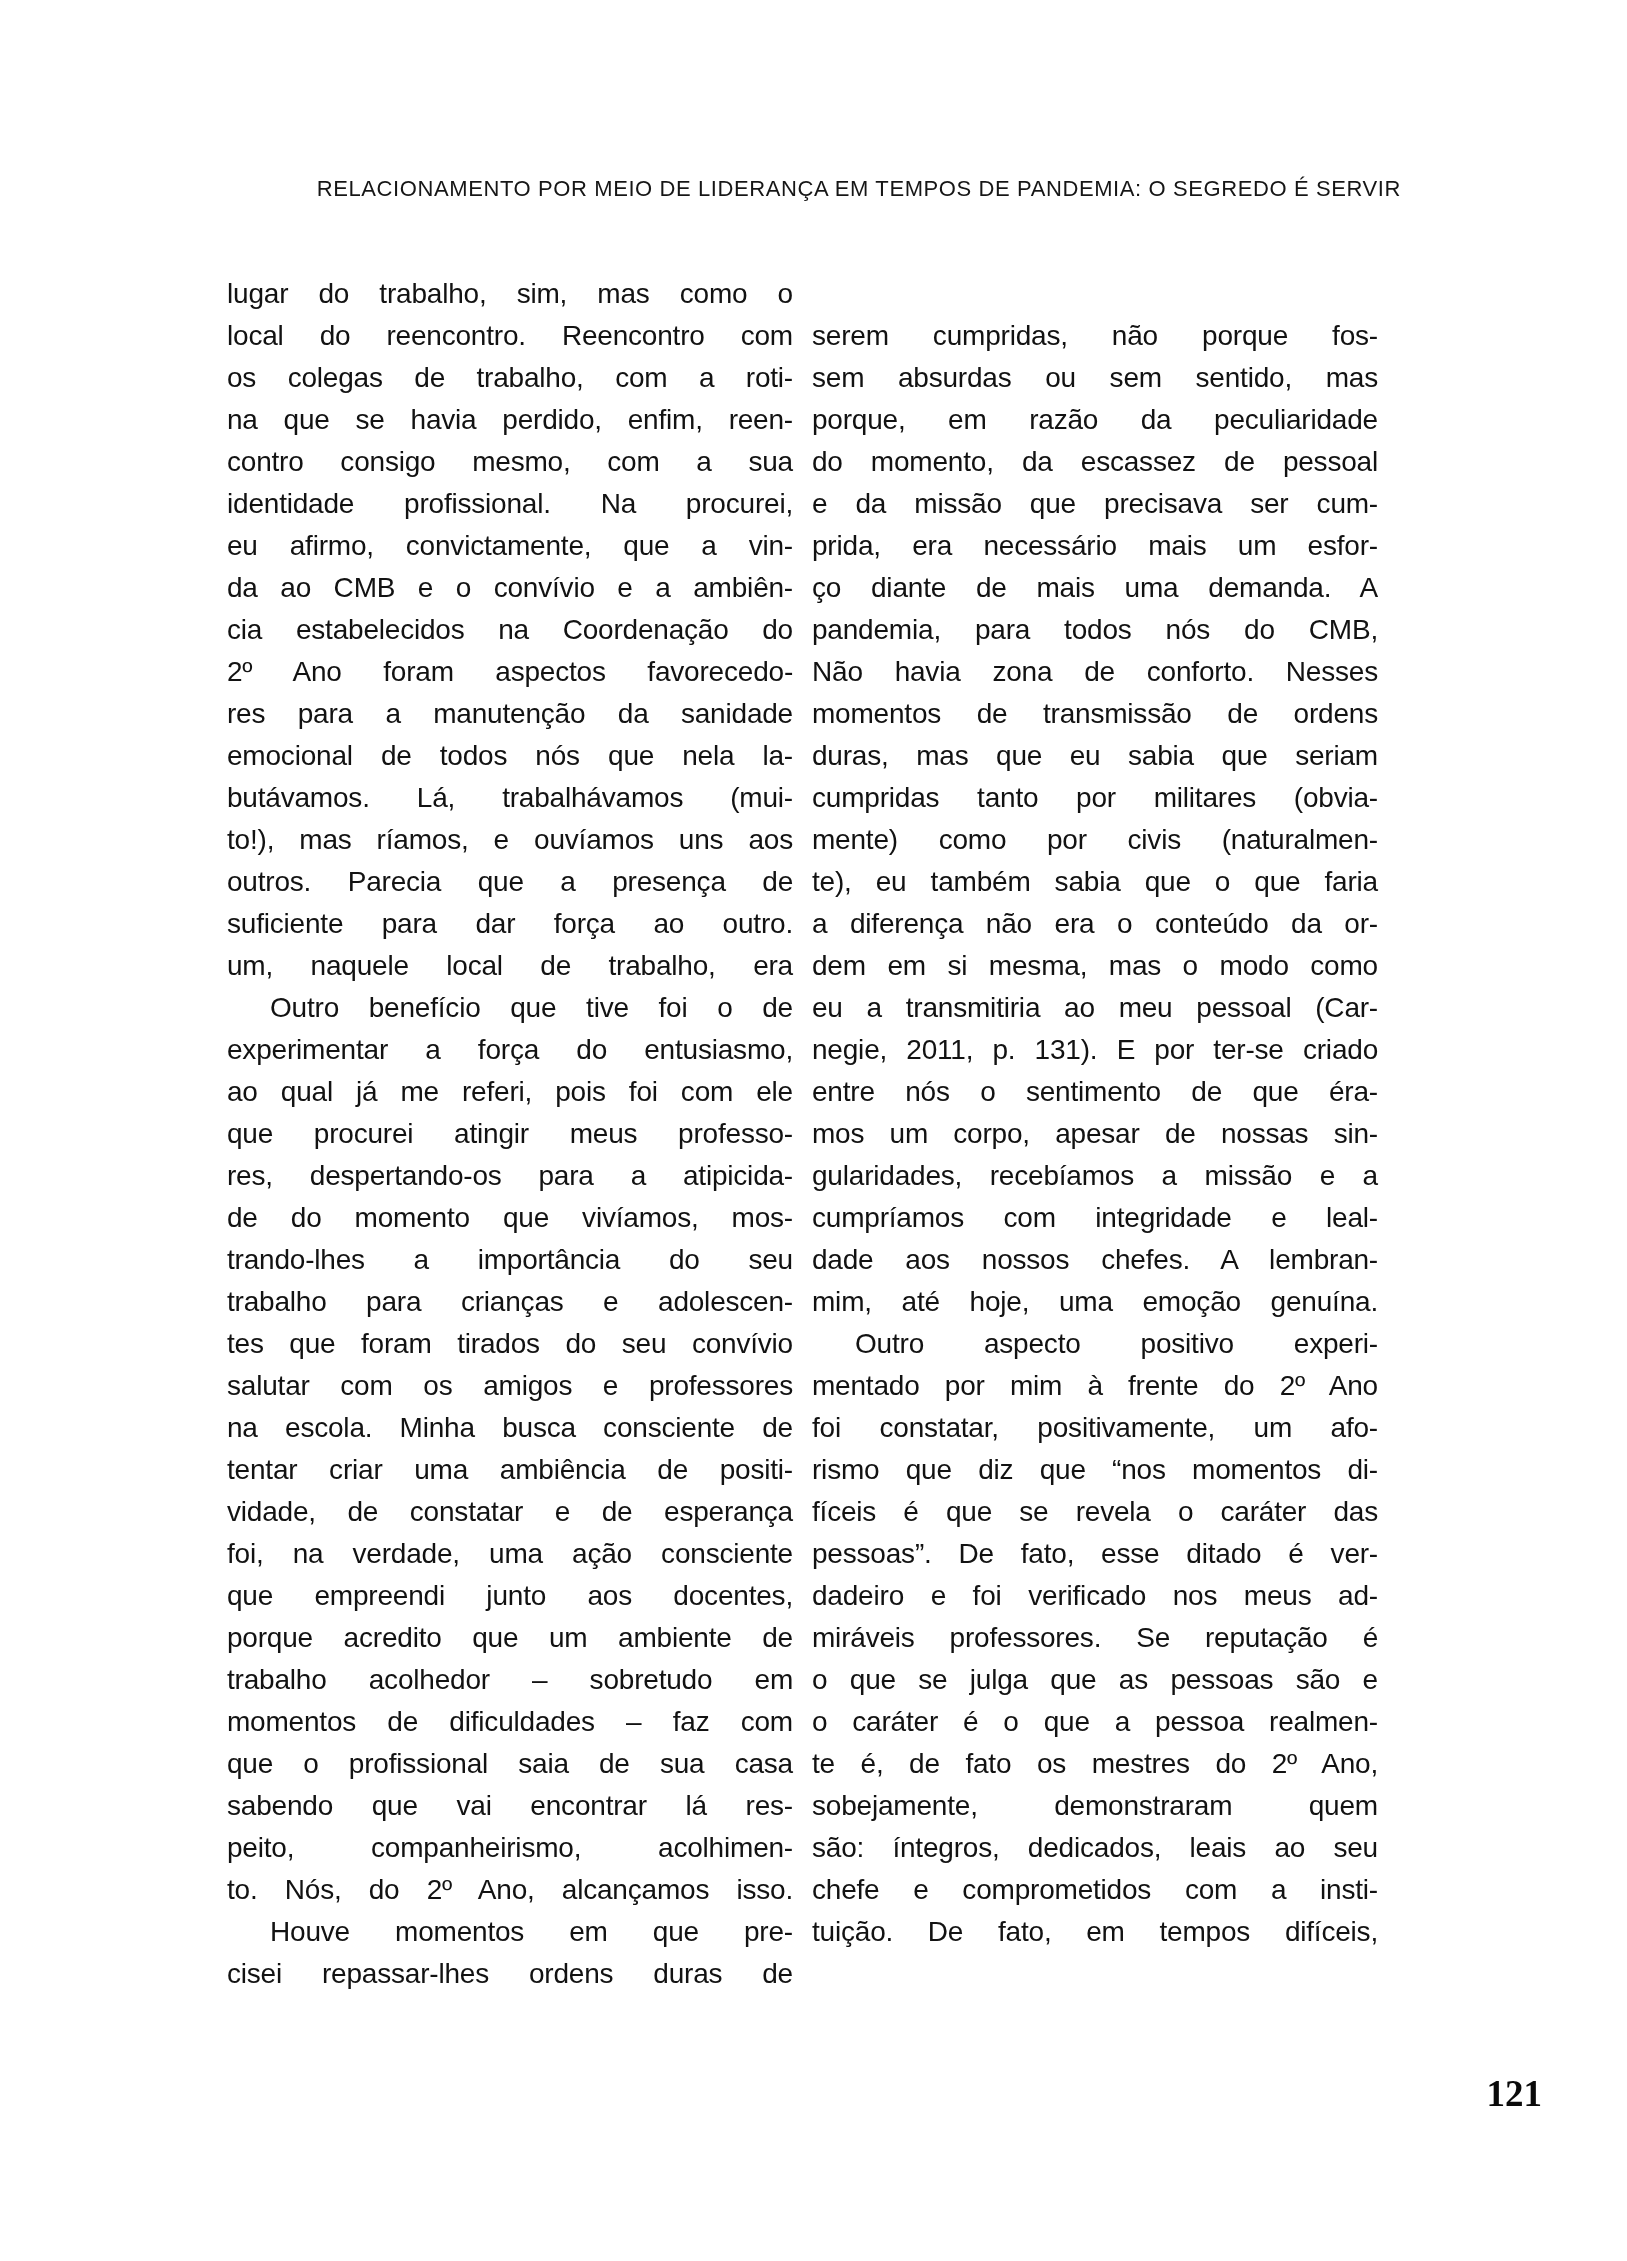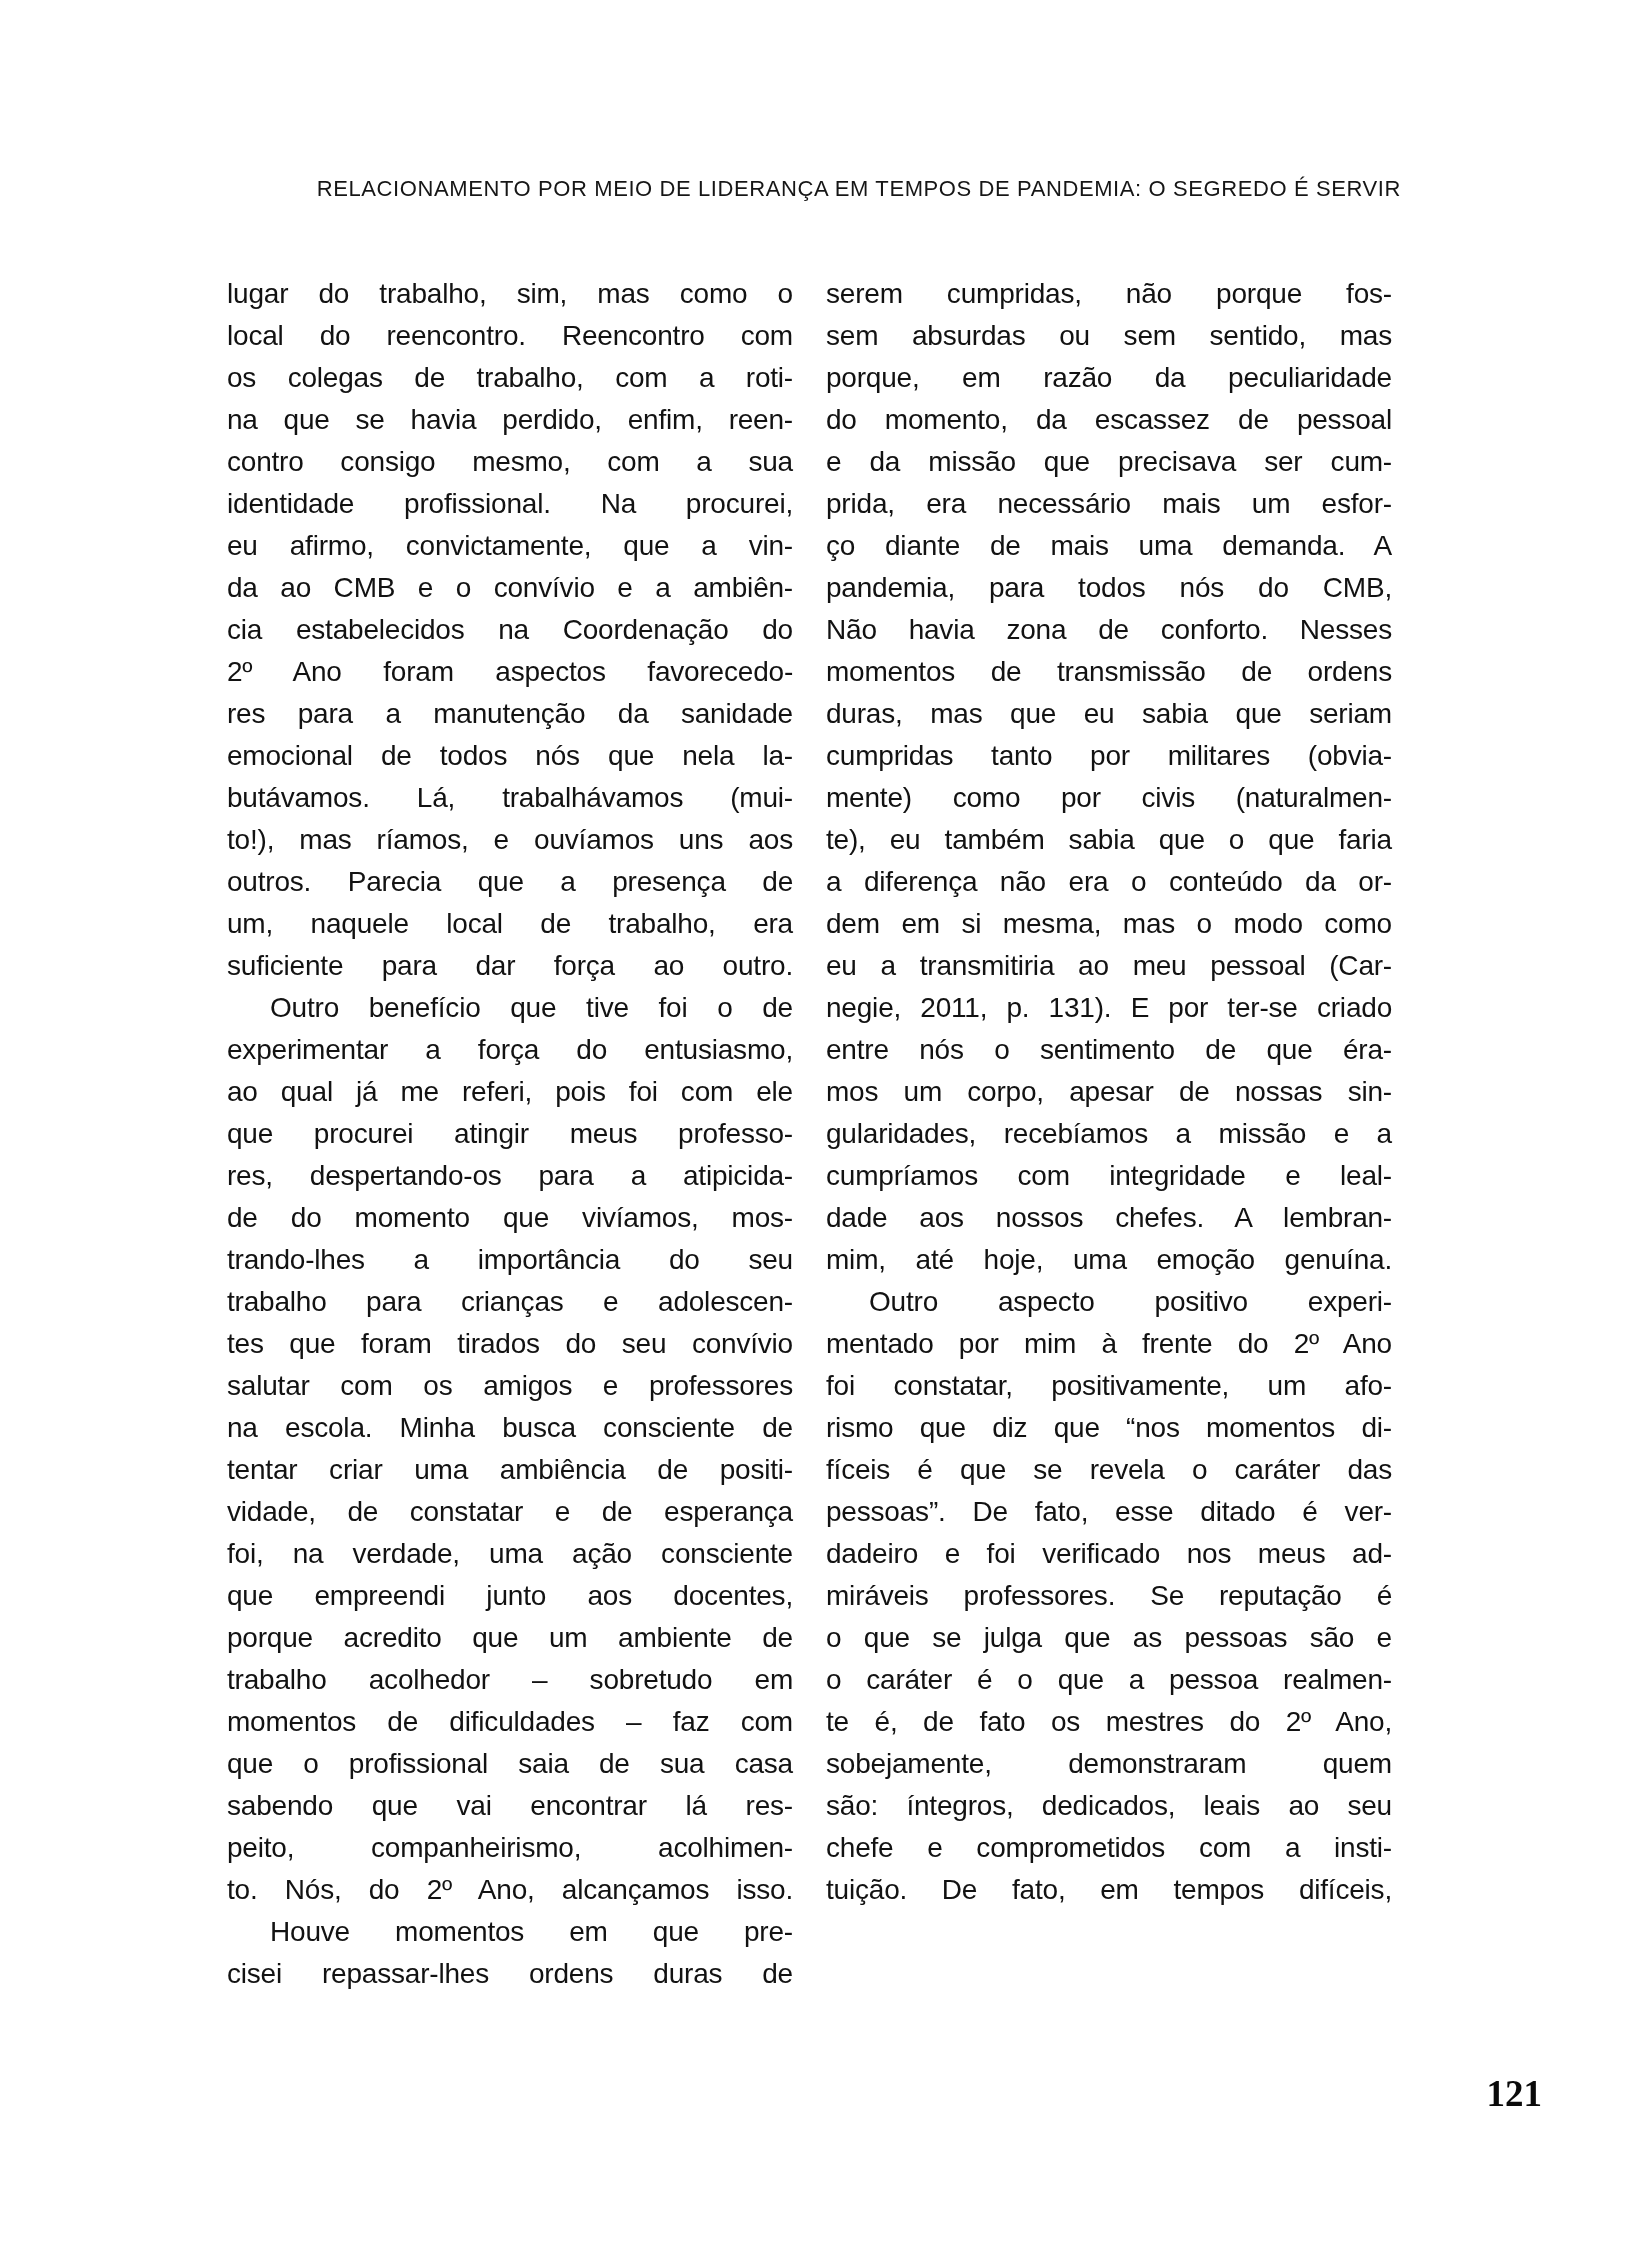--- a/index.html
+++ b/index.html
@@ -26,21 +26,22 @@
     font-weight: 400;
     color: #161616;
     white-space: nowrap;
   }
   .columns {
     position: absolute;
     left: 227px;
     top: 273px;
     width: 1175px;
     display: flex;
-    gap: 33px;
+    gap: 19px;
+    align-items: center;
   }
   .column {
     width: 566px;
     flex: 0 0 566px;
   }
   .line {
     font-size: 28px;
     line-height: 42px;
     letter-spacing: -0.2px;
     color: #121212;
@@ -77,22 +78,22 @@
       <div class="line">identidade profissional. Na procurei,</div>
       <div class="line">eu afirmo, convictamente, que a vin-</div>
       <div class="line">da ao CMB e o convívio e a ambiên-</div>
       <div class="line">cia estabelecidos na Coordenação do</div>
       <div class="line">2º Ano foram aspectos favorecedo-</div>
       <div class="line">res para a manutenção da sanidade</div>
       <div class="line">emocional de todos nós que nela la-</div>
       <div class="line">butávamos. Lá, trabalhávamos (mui-</div>
       <div class="line">to!), mas ríamos, e ouvíamos uns aos</div>
       <div class="line">outros. Parecia que a presença de</div>
+      <div class="line">suficiente para dar força ao outro.</div>
       <div class="line">um, naquele local de trabalho, era</div>
-      <div class="line">suficiente para dar força ao outro.</div>
       <div class="line par-start">Outro benefício que tive foi o de</div>
       <div class="line">experimentar a força do entusiasmo,</div>
       <div class="line">ao qual já me referi, pois foi com ele</div>
       <div class="line">que procurei atingir meus professo-</div>
       <div class="line">res, despertando-os para a atipicida-</div>
       <div class="line">de do momento que vivíamos, mos-</div>
       <div class="line">trando-lhes a importância do seu</div>
       <div class="line">trabalho para crianças e adolescen-</div>
       <div class="line">tes que foram tirados do seu convívio</div>
       <div class="line">salutar com os amigos e professores</div>

